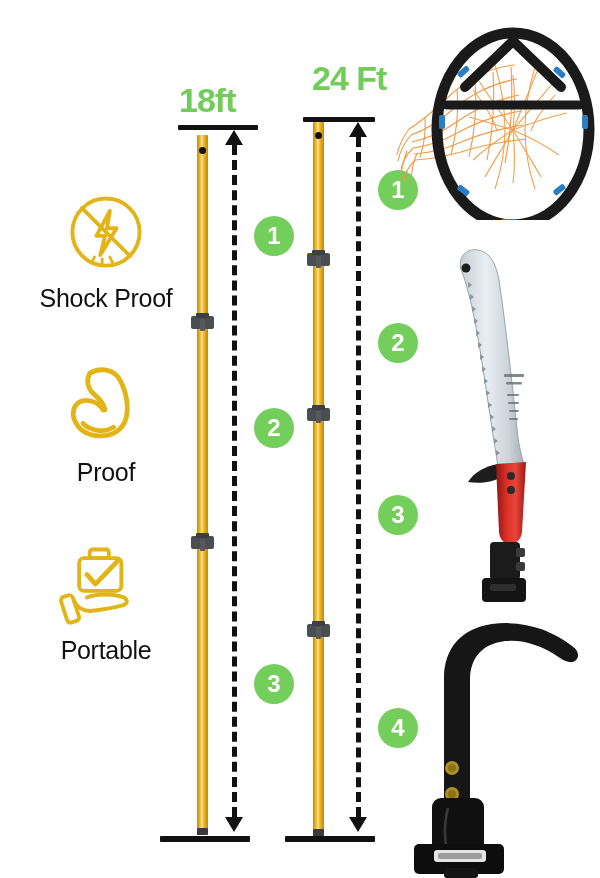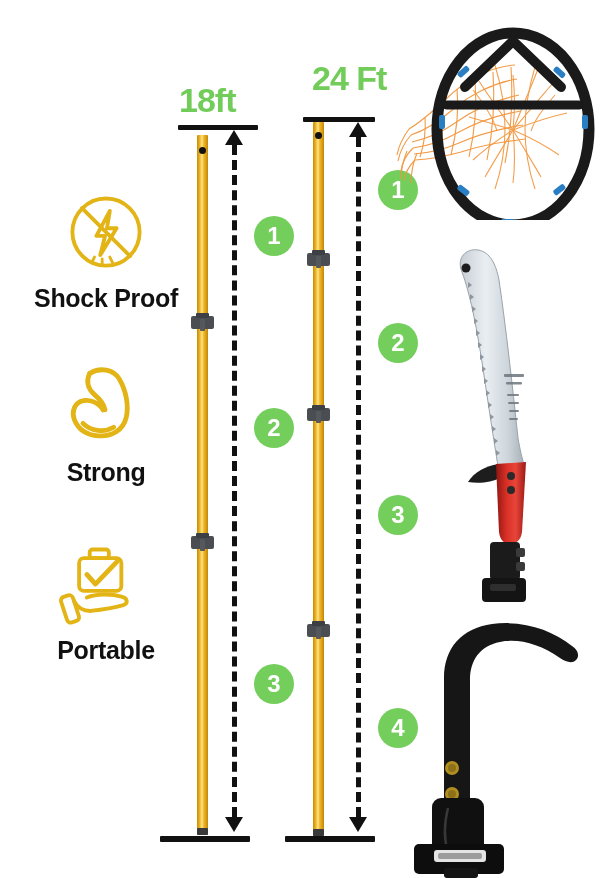--- a/index.html
+++ b/index.html
@@ -28,21 +28,21 @@
   .feature-icon {
     display: block;
     margin: 0 auto;
     width: 96px;
     height: 96px;
   }
   .feature-label {
     display: block;
     margin-top: 4px;
     font-size: 25px;
-    font-weight: bold;
+    font-weight: normal;
     color: #111111;
     letter-spacing: -0.3px;
     line-height: 1;
     white-space: nowrap;
   }
 
   
   .pole-title {
     position: absolute;
     font-size: 34px;
@@ -170,21 +170,21 @@
     <span class="feature-label">Shock Proof</span>
   </div>
 
   <div class="feature" style="top:360px;">
     <svg class="feature-icon" viewBox="0 0 100 100">
       <path d="M33 14 C44 7, 58 10, 64 20 C71 32, 74 48, 71 60 C68 73, 56 80, 42 79
                C30 78, 21 72, 17 62 C14 54, 17 46, 24 43 C32 40, 42 44, 47 52" fill="none" stroke="#E3B416" stroke-width="5" stroke-linecap="round" stroke-linejoin="round"></path>
       <path d="M33 14 C29 22, 31 30, 38 36 C44 41, 48 46, 49 52" fill="none" stroke="#E3B416" stroke-width="5" stroke-linecap="round"></path>
       <path d="M26 66 C34 74, 48 76, 58 70" fill="none" stroke="#E3B416" stroke-width="5" stroke-linecap="round"></path>
     </svg>
-    <span class="feature-label">Strong</span>
+    <span class="feature-label">Proof</span>
   </div>
 
   <div class="feature" style="top:538px;text-align:center;">
     <svg class="feature-icon" viewBox="0 0 100 100">
       <rect x="33" y="12" width="20" height="9" rx="3" fill="none" stroke="#E3B416" stroke-width="4"></rect>
       <rect x="22" y="21" width="44" height="34" rx="5" fill="none" stroke="#E3B416" stroke-width="4"></rect>
       <path d="M30 38 L39 48 L62 24" fill="none" stroke="#E3B416" stroke-width="5" stroke-linecap="round" stroke-linejoin="round"></path>
       <path d="M30 62 C40 58, 56 58, 66 61 C72 62, 74 68, 68 70
                C58 73, 44 75, 34 76" fill="none" stroke="#E3B416" stroke-width="4" stroke-linecap="round" stroke-linejoin="round"></path>
       <path d="M34 76 C26 76, 20 72, 17 66" fill="none" stroke="#E3B416" stroke-width="4" stroke-linecap="round"></path>

